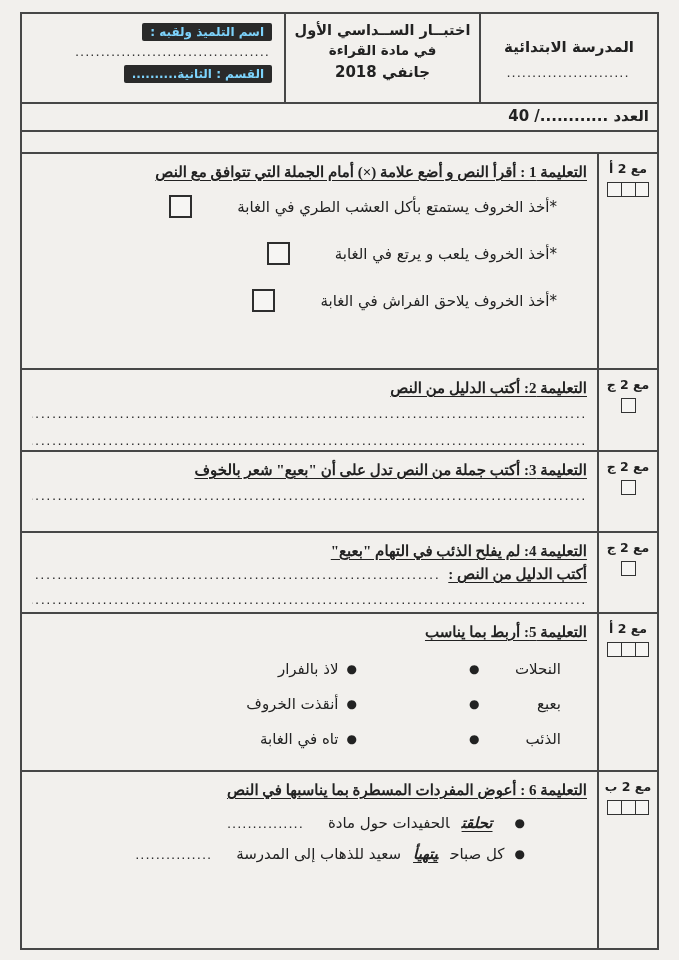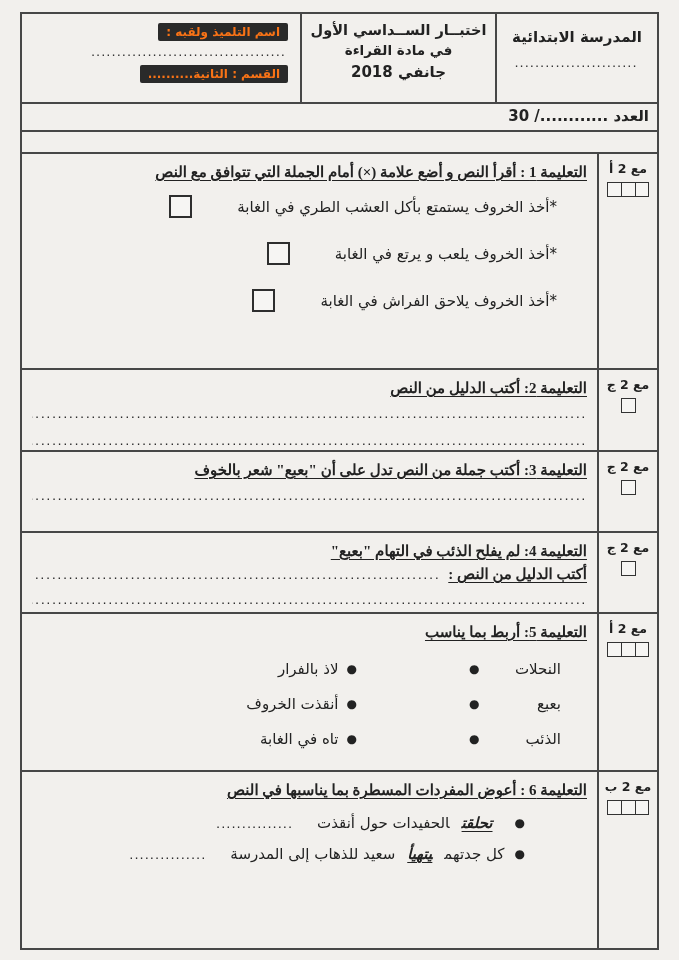--- a/index.html
+++ b/index.html
@@ -7,28 +7,28 @@
   body { font-family:"DejaVu Sans", sans-serif; }
 
   .page { width:679px; height:960px; background:#f2f0ed; position:relative;
           direction:rtl; color:#222; margin:0 auto; overflow:hidden; }
   .frame { position:absolute; top:12px; right:20px; left:20px; bottom:10px;
            border:2px solid #474747; display:flex; flex-direction:column; }
 
   
   .header { display:flex; height:90px; border-bottom:2px solid #474747; }
   .hbox { overflow:hidden; }
-  .box-school { width:162px; border-left:2px solid #474747; text-align:center; padding-top:14px; }
+  .box-school { width:178px; border-left:2px solid #474747; text-align:center; padding-top:24px; }
   .school-title { font-weight:bold; font-size:15px; }
   .box-exam { width:195px; border-left:2px solid #474747; text-align:center; padding-top:8px; }
   .exam-l1 { font-weight:bold; font-size:14.5px; }
   .exam-l2 { font-weight:bold; font-size:13.5px; margin-top:4px; }
   .exam-l3 { font-weight:bold; font-size:15px; margin-top:5px; }
   .box-student { flex:1; padding:7px 12px 0 8px; text-align:right; }
-  .dark-label { display:inline-block; background:#2a2a2a; color:#f97316;
+  .dark-label { display:inline-block; background:#2a2a2a; color:#7dd3fc;
                 font-size:12px; font-weight:bold; padding:2px 8px; border-radius:2px; }
   .dots-sm { font-size:13px; letter-spacing:1px; white-space:nowrap; overflow:hidden;
              height:18px; line-height:18px; color:#333; margin:2px 2px 2px 0; }
   .school-dots { margin-top:8px; text-align:center; }
 
   
   .score-band { height:28px; border-bottom:2px solid #474747; font-weight:bold;
                 font-size:15px; padding:3px 8px 0 0; }
   .spacer { height:20px; }
 
@@ -93,21 +93,21 @@
         <div class="exam-l2">في مادة القراءة</div>
         <div class="exam-l3">جانفي 2018</div>
       </div>
       <div class="hbox box-student">
         <div><span class="dark-label">اسم التلميذ ولقبه :</span></div>
         <div class="dots-sm">......................................</div>
         <div><span class="dark-label">القسم : الثانية..........</span></div>
       </div>
     </div>
 
-    <div class="score-band">العدد ............/ 30</div>
+    <div class="score-band">العدد ............/ 40</div>
     <div class="spacer"></div>
 
     <div class="main">
 
       <div class="section s1">
         <div class="mcell">
           <div class="mark-label">مع 2 أ</div>
           <div class="mark-boxes">
             <div class="mbox"></div>
             <div class="mbox"></div>
@@ -227,26 +227,26 @@
           <div class="mark-boxes">
             <div class="mbox"></div>
             <div class="mbox"></div>
             <div class="mbox"></div>
           </div>
         </div>
         <div class="ccell">
           <div class="sec-title">التعليمة 6 : أعوض المفردات المسطرة بما يناسبها في النص</div>
           <div class="vocab-item">
             <span class="bullet">●</span>
-            <span class="vi-text"><span></span><span class="uw">تحلقت</span><span>الحفيدات حول أنقذت</span></span>
+            <span class="vi-text"><span></span><span class="uw">تحلقت</span><span>الحفيدات حول مادة</span></span>
             <span class="vdots">...............</span>
           </div>
           <div class="vocab-item">
             <span class="bullet">●</span>
-            <span class="vi-text"><span>كل جدتهم</span><span class="uw">يتهيأ</span><span>سعيد للذهاب إلى المدرسة</span></span>
+            <span class="vi-text"><span>كل صباح</span><span class="uw">يتهيأ</span><span>سعيد للذهاب إلى المدرسة</span></span>
             <span class="vdots">...............</span>
           </div>
         </div>
       </div>
 
     </div>
   </div>
 </div>
 
 </body></html>

